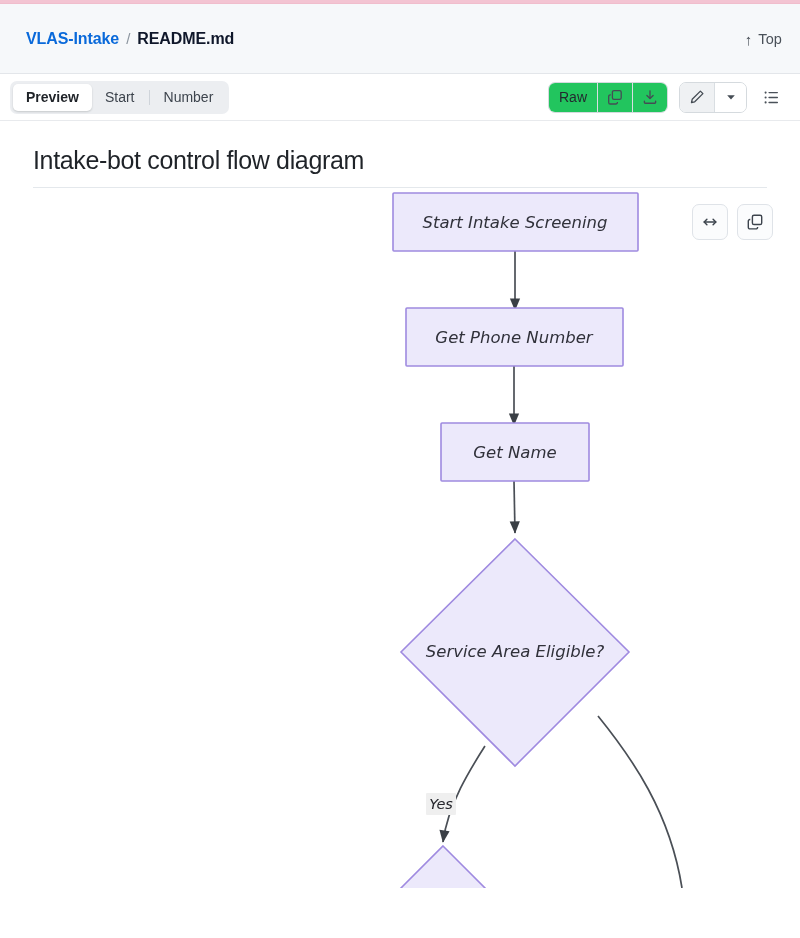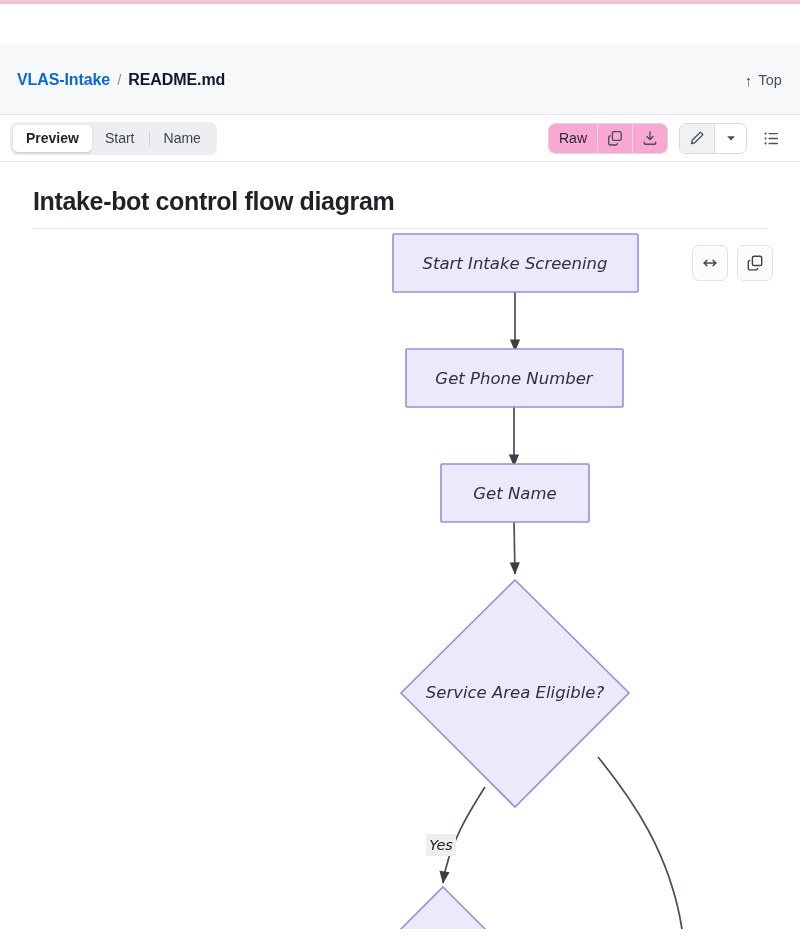--- a/index.html
+++ b/index.html
@@ -21,22 +21,21 @@
     border-bottom: 1px solid #f0bdcc;
   }
 
   
   .breadcrumb-bar {
     height: 70px;
     background: #f6f8fa;
     border-bottom: 1px solid #e3e6ea;
     display: flex;
     align-items: center;
-    padding: 0 18px 0 17px;
-    margin-top: 41px;
+    padding: 0 18px 0 26px;
   }
   .breadcrumb {
     display: flex;
     align-items: baseline;
     gap: 7px;
     font-size: 16px;
   }
   .crumb-repo {
     color: #0969da;
     font-weight: 700;
@@ -119,21 +118,21 @@
     overflow: hidden;
     height: 31px;
     background: #ffffff;
   }
   .btn-group > .gbtn {
     display: flex;
     align-items: center;
     justify-content: center;
     padding: 0 9px;
     min-width: 31px;
-    background: #f9a8d4;
+    background: #22c55e;
     border-right: 1px solid #d9dee2;
     color: #454c54;
     font-size: 13.5px;
   }
   .btn-group > .gbtn:last-child { border-right: none; }
   .gbtn.raw-btn { padding: 0 10px; font-size: 14px; color: #24292f; }
 
   .btn-group.edit-group .gbtn.pencil { background: #eff1f3; }
   .btn-group.edit-group .gbtn.caret { background: #ffffff; }
 
@@ -145,21 +144,21 @@
     color: #4a5159;
   }
 
   svg { display: block; }
 
   
   .content { padding: 0 30px; position: relative; }
 
   .doc-title {
     font-size: 25px;
-    font-weight: 700;
+    font-weight: 400;
     color: #1f2328;
     letter-spacing: -0.35px;
     margin: 25px 0 0 3px;
   }
   .title-rule {
     height: 1px;
     background: #e4e8ec;
     margin: 12px 3px 0 3px;
   }
 
@@ -235,21 +234,21 @@
     <span>Top</span>
   </div>
 </div>
 
 <div class="toolbar">
 
   <div class="segmented">
     <div class="seg-item active">Preview</div>
     <div class="seg-item">Start</div>
     <div class="seg-divider"></div>
-    <div class="seg-item">Name</div>
+    <div class="seg-item">Number</div>
   </div>
 
   <div class="spacer"></div>
 
   <div class="tb-right">
 
     <div class="btn-group">
       <div class="gbtn raw-btn">Raw</div>
       <div class="gbtn">
         <span>

